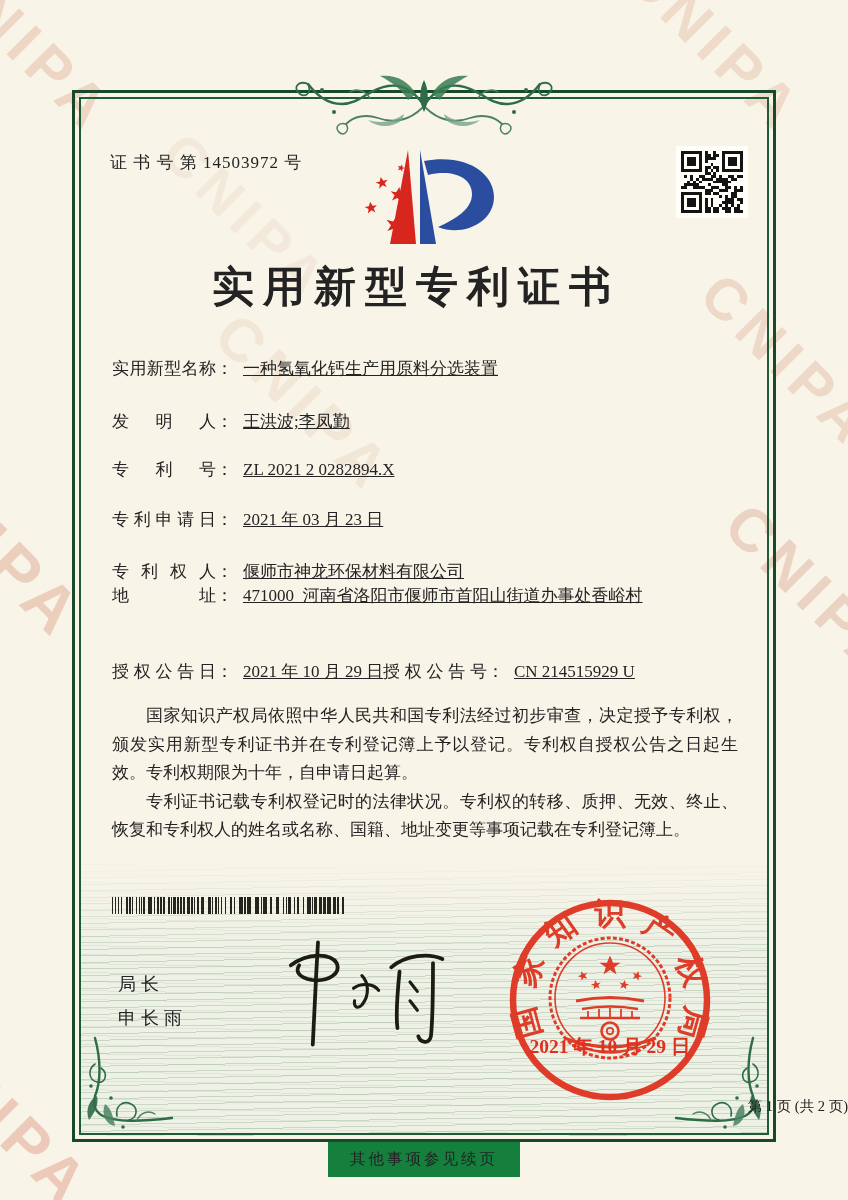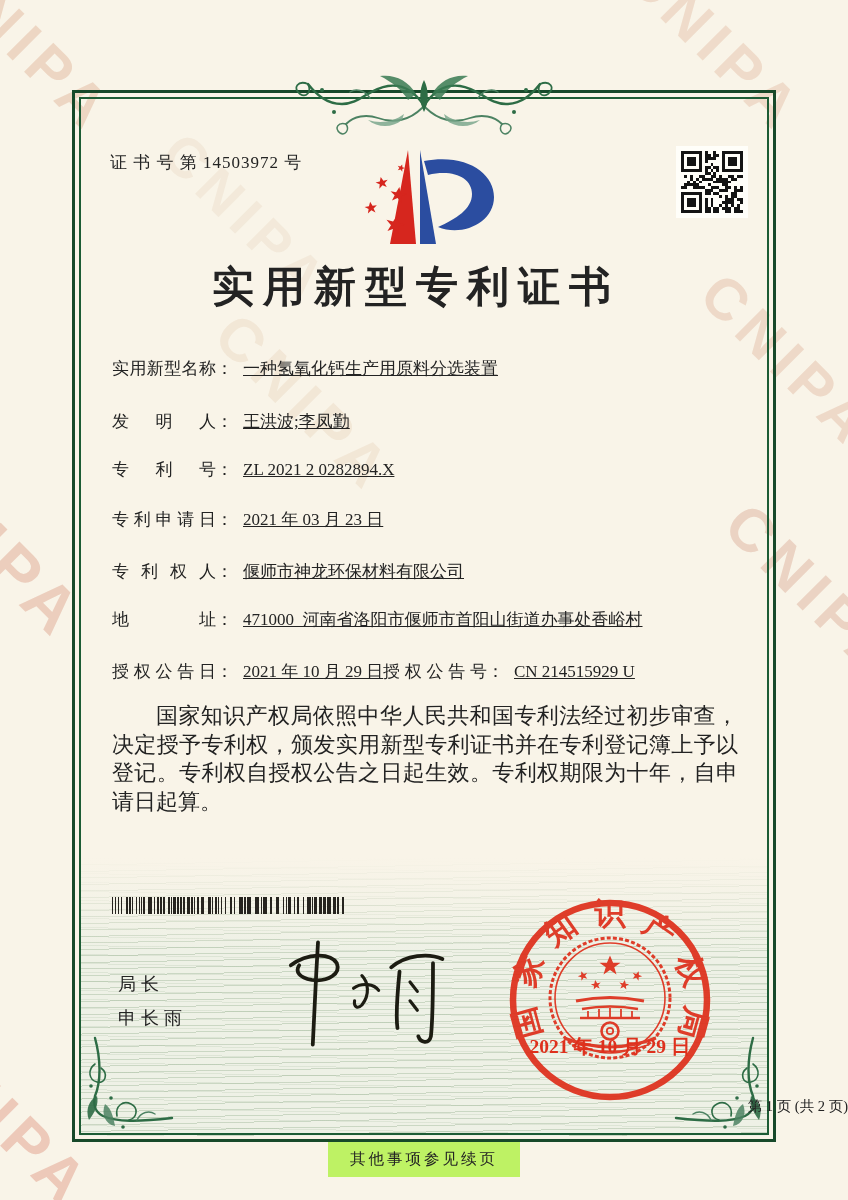--- a/index.html
+++ b/index.html
@@ -23,31 +23,31 @@
   .cert-no{position:absolute;left:110px;top:151px;font-size:17px;letter-spacing:1px;white-space:pre;}
   .logo{position:absolute;left:344px;top:145px;width:160px;height:110px;}
   .qr-box{position:absolute;left:676px;top:146px;width:72px;height:72px;background:#fffef9;
           padding:5px;box-sizing:border-box;}
   .qr-box svg{width:100%;height:100%;display:block;}
   .title{position:absolute;left:0;right:16px;top:259px;text-align:center;font-size:42px;font-weight:700;
          letter-spacing:9px;}
   .row{position:absolute;left:112px;font-size:17px;white-space:nowrap;}
   .lab{display:inline-block;width:104px;text-align:justify;text-align-last:justify;vertical-align:top;}
   .val{margin-left:10px;white-space:pre;text-decoration:underline;}
-  .body-text{position:absolute;left:112px;width:626px;top:702px;font-size:22px;line-height:28.5px;
+  .body-text{position:absolute;left:112px;width:626px;top:702px;font-size:17px;line-height:28.5px;
              text-align:justify;}
   .body-text p{margin:0;text-indent:2em;}
   .barcode{position:absolute;left:112px;top:897px;width:232px;height:17px;}
   .director{position:absolute;left:118px;font-size:18px;letter-spacing:5px;}
   .signature{position:absolute;left:250px;top:936px;width:205px;height:115px;}
   .seal{position:absolute;left:500px;top:890px;width:220px;height:220px;z-index:3;}
   .seal-date{position:absolute;left:500px;top:1033px;width:220px;text-align:center;font-size:19.5px;
              color:#de301c;white-space:pre;z-index:4;font-weight:600;}
   .page-info{position:absolute;left:0;right:0;top:1097px;text-align:right;font-size:14.5px;white-space:pre;}
-  .note-box{position:absolute;left:50%;top:1142px;transform:translateX(-50%);background:#bef264;
+  .note-box{position:absolute;left:50%;top:1142px;transform:translateX(-50%);background:#15803d;
             padding:7px 22px;font-size:15.5px;letter-spacing:3px;white-space:nowrap;z-index:3;}
   .orn-top{position:absolute;left:283px;top:60px;width:282px;height:86px;z-index:3;}
   .orn-corner{position:absolute;width:98px;height:100px;z-index:3;}
 </style>
 </head>
 <body>
 
 <div class="page">
 
   <div class="wm" style="left:-30px;top:-60px;font-size:60px;color:rgba(221,170,140,.40);">CNIPA</div>
@@ -272,32 +272,33 @@
   </div>
   <div class="row z" style="top:458px;">
     <span class="lab">专利号</span><span>：</span><span class="val">ZL 2021 2 0282894.X</span>
   </div>
   <div class="row z" style="top:508px;">
     <span class="lab">专利申请日</span><span>：</span><span class="val">2021 年 03 月 23 日</span>
   </div>
   <div class="row z" style="top:560px;">
     <span class="lab">专利权人</span><span>：</span><span class="val">偃师市神龙环保材料有限公司</span>
   </div>
-  <div class="row z" style="top:608px;">
+  <div class="row z" style="top:584px;">
     <span class="lab">地址</span><span>：</span><span class="val">471000  河南省洛阳市偃师市首阳山街道办事处香峪村</span>
   </div>
   <div class="row z" style="top:660px;">
     <span class="lab">授权公告日</span><span>：</span><span class="val">2021 年 10 月 29 日</span>
   </div>
   <div class="row z" style="left:383px;top:660px;">
     <span class="lab">授权公告号</span><span>：</span><span class="val">CN 214515929 U</span>
   </div>
 
   <div class="body-text z">
     <p>国家知识产权局依照中华人民共和国专利法经过初步审查，决定授予专利权，颁发实用新型专利证书并在专利登记簿上予以登记。专利权自授权公告之日起生效。专利权期限为十年，自申请日起算。</p>
+    <p>专利证书记载专利权登记时的法律状况。专利权的转移、质押、无效、终止、恢复和专利权人的姓名或名称、国籍、地址变更等事项记载在专利登记簿上。</p>
   </div>
 
   <svg class="barcode z" id="barcode-svg" viewBox="0 0 232 17" preserveAspectRatio="none">
       <rect x="0" y="0" width="1" height="17" fill="#26241f"></rect>
       <rect x="3" y="0" width="1" height="17" fill="#26241f"></rect>
       <rect x="6" y="0" width="1" height="17" fill="#26241f"></rect>
       <rect x="9" y="0" width="1" height="17" fill="#26241f"></rect>
       <rect x="14" y="0" width="2" height="17" fill="#26241f"></rect>
       <rect x="17" y="0" width="2" height="17" fill="#26241f"></rect>
       <rect x="20" y="0" width="1" height="17" fill="#26241f"></rect>

